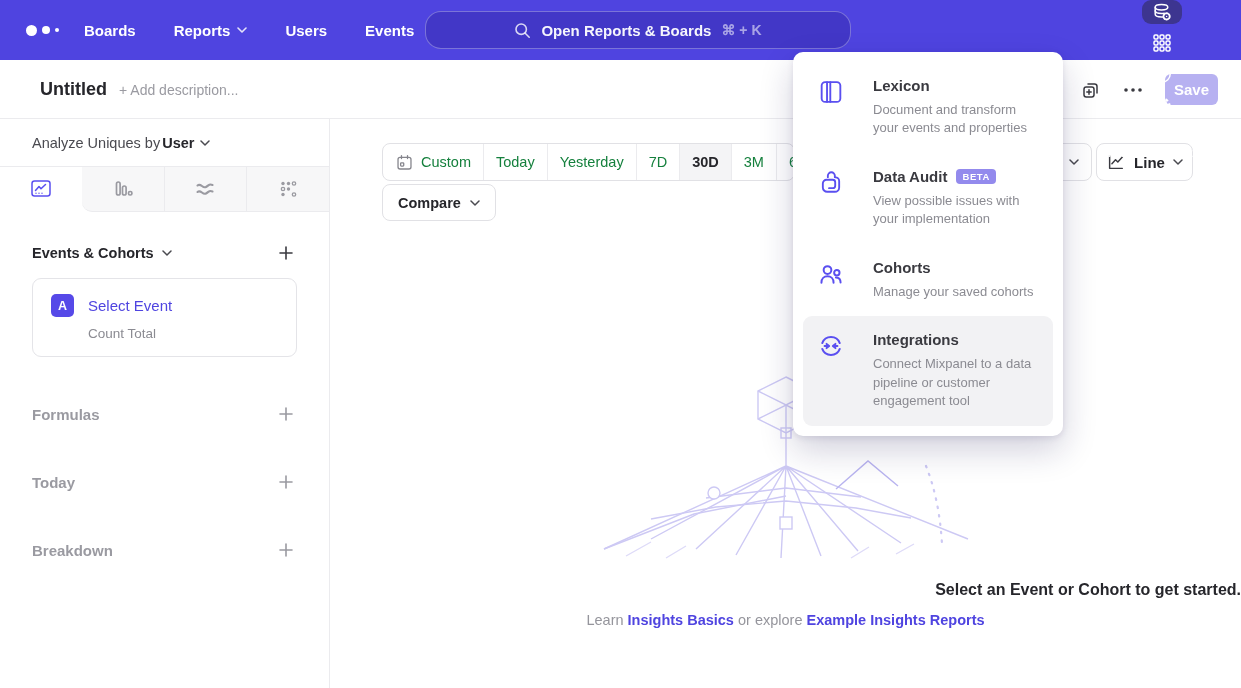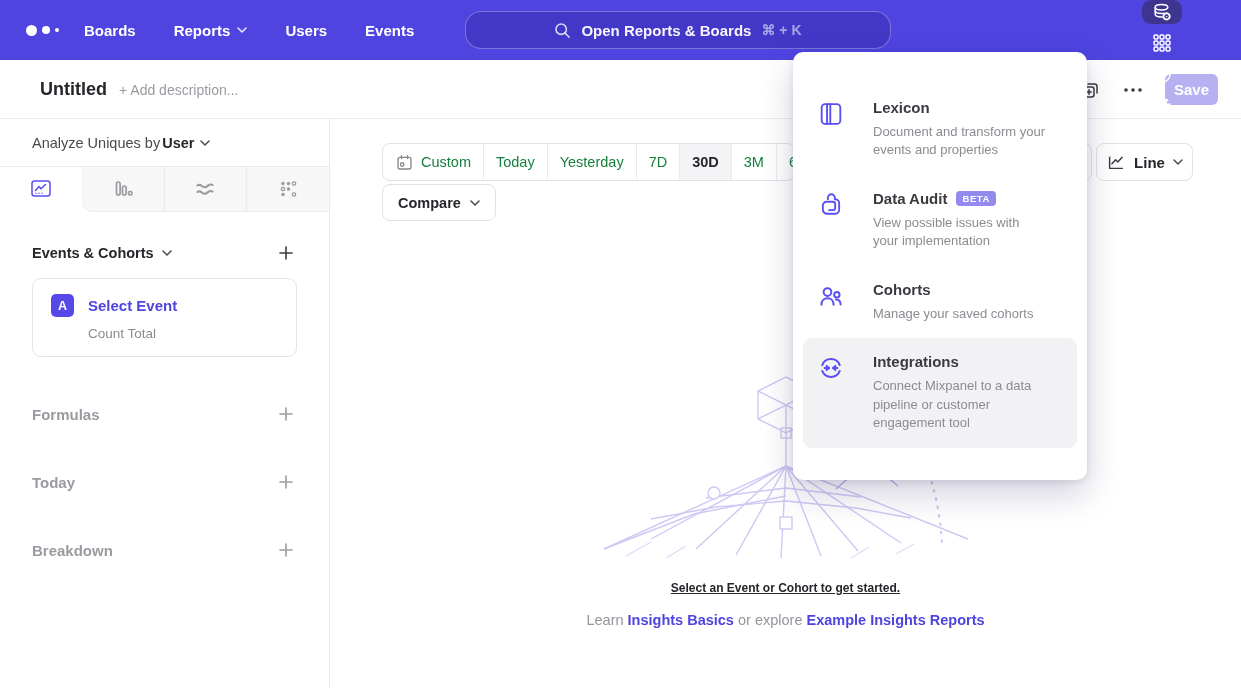--- a/index.html
+++ b/index.html
@@ -11,21 +11,21 @@
   .navbar { position:absolute; left:0; top:0; width:1241px; height:60px; background:#4f44e0;
             display:flex; align-items:center; z-index:10; }
   .logo { display:flex; align-items:center; gap:5px; margin-left:26px; width:40px; }
   .logo i { display:block; border-radius:50%; background:#fff; }
   .logo .d1{ width:11px; height:11px; } .logo .d2{ width:8px; height:8px; } .logo .d3{ width:4px; height:4px; }
   .nav-links { display:flex; align-items:center; gap:38px; margin-left:18px; }
   .nav-link { display:flex; align-items:center; gap:7px; color:#fff; font-size:15px; font-weight:600; cursor:pointer; }
   .nav-link svg { opacity:.85; }
   .searchbar { position:absolute; left:425px; top:11px; width:426px; height:38px;
                background:rgba(10,0,90,0.18); border:1px solid rgba(255,255,255,0.30); border-radius:16px;
-               display:flex; align-items:center; justify-content:center; gap:10px; cursor:text;margin-left:40px; }
+               display:flex; align-items:center; justify-content:center; gap:10px; cursor:text; }
   .searchbar .ph { color:rgba(255,255,255,0.95); font-size:15px; font-weight:600; }
   .searchbar .kbd { color:rgba(255,255,255,0.55); font-size:14px; font-weight:600; }
   .nav-right { position:absolute; right:14px; top:0; height:60px; display:flex; align-items:center; gap:8px;flex-direction:column; }
   .nav-iconbtn { width:40px; height:40px; border-radius:9px; display:flex; align-items:center; justify-content:center; cursor:pointer; }
   .nav-iconbtn.active { background:#3d3590; }
   .project { display:flex; align-items:center; gap:12px; margin-left:10px; cursor:pointer; color:#fff; }
   .project .org { font-size:15px; font-weight:700; line-height:1.25; }
   .project .scope { font-size:13px; font-weight:600; opacity:.92; }
 
   
@@ -50,21 +50,21 @@
   .ctab.rnd { border-bottom-left-radius:10px; }
   .ctab + .ctab.div { border-left:1px solid #ebebee; }
   .side-content { padding:30px 32px 0 32px; }
   .section-head { display:flex; align-items:center; justify-content:space-between; }
   .section-title { display:flex; align-items:center; gap:8px; font-size:14.5px; font-weight:700; color:#26262b; cursor:pointer; }
   .plus-btn { width:22px; height:22px; display:flex; align-items:center; justify-content:center; cursor:pointer; }
   .event-card { margin-top:14px; border:1px solid #e4e4e8; border-radius:9px; padding:15px 18px; background:#fff; cursor:pointer; }
   .event-row { display:flex; align-items:center; gap:14px; }
   .event-badge { width:23px; height:23px; border-radius:5px; background:#5649e8; color:#fff; font-size:12.5px; font-weight:700;
                  display:flex; align-items:center; justify-content:center; }
-  .event-title { font-size:15px; font-weight:700; color:#4f44e0;text-align:center; }
+  .event-title { font-size:15px; font-weight:400; color:#4f44e0;text-align:center; }
   .event-sub { margin:9px 0 0 37px; font-size:13.5px; color:#8b8b92; }
   .muted-row { display:flex; align-items:center; justify-content:space-between; margin-top:46px; }
   .muted-row .lbl { font-size:15px; font-weight:600; color:#9a9aa1; }
 
   
   .main { position:absolute; left:330px; top:119px; right:0; bottom:0; background:#fff; }
   .datebar { position:absolute; left:52px; top:24px; width:413px; height:38px; border:1px solid #e1e1e5;
              border-radius:8px; display:flex; overflow:hidden; background:#fff; }
   .dseg { display:flex; align-items:center; gap:7px; padding:0 12px; font-size:14.5px; color:#15803d;
           border-left:1px solid #ebebee; cursor:pointer; white-space:nowrap; }
@@ -73,28 +73,28 @@
   .compare-btn { position:absolute; left:52px; top:65px; height:37px; border:1px solid #e1e1e5; border-radius:8px;
                  background:#fff; display:flex; align-items:center; gap:9px; padding:0 15px;
                  font-size:14.5px; font-weight:600; color:#26262b; cursor:pointer; font-family:inherit; }
   .frag-btn { position:absolute; left:700px; top:24px; width:62px; height:38px; border:1px solid #e1e1e5;
               border-radius:8px; background:#fff; display:flex; align-items:center; justify-content:flex-end;
               padding-right:12px; cursor:pointer; }
   .line-btn { position:absolute; left:766px; top:24px; width:97px; height:38px; border:1px solid #e1e1e5;
               border-radius:8px; background:#fff; display:flex; align-items:center; justify-content:center; gap:8px;
               font-size:15px; font-weight:600; color:#26262b; cursor:pointer; font-family:inherit; }
   .wireframe { position:absolute; left:50%; top:252px; transform:translateX(-50%); }
-  .empty-title { position:absolute; left:0; right:0; top:462px; text-align:center; font-size:12px; font-weight:700; color:#26262b;text-decoration:underline; }
+  .empty-title { position:absolute; left:0; right:0; top:462px; text-align:right; font-size:16px; font-weight:700; color:#26262b; }
   .empty-hint { position:absolute; left:0; right:0; top:493px; text-align:center; font-size:14.5px; color:#95959c; }
   .empty-hint a { color:#4f44e0; font-weight:700; text-decoration:none; cursor:pointer; }
 
   
-  .panel { position:absolute; left:793px; top:52px; width:294px; background:#fff; border-radius:10px;
+  .panel { position:absolute; left:793px; top:52px; width:270px; background:#fff; border-radius:10px;
            box-shadow:0 2px 6px rgba(25,20,80,0.10), 0 14px 34px rgba(25,20,80,0.20);
-           padding:32px 10px; z-index:100; }
+           padding:10px 10px; z-index:100; }
   .menu-item { display:flex; padding:15px 14px; border-radius:9px; cursor:pointer; }
   .menu-item.hl { background:#f2f2f4; }
   .mi-icon { width:30px; flex:0 0 30px; margin-right:26px; padding-top:1px; }
   .mi-title { font-size:15px; font-weight:700; color:#3a3a40; display:flex; align-items:center; gap:9px; }
   .mi-badge { background:#938aed; color:#fff; font-size:9.5px; font-weight:700; letter-spacing:.6px;
               border-radius:4px; padding:2.5px 6px; line-height:1; }
   .mi-desc { margin-top:7px; font-size:13px; line-height:1.42; color:#8b8b92; max-width:172px; }
 </style>
 </head>
 <body>

